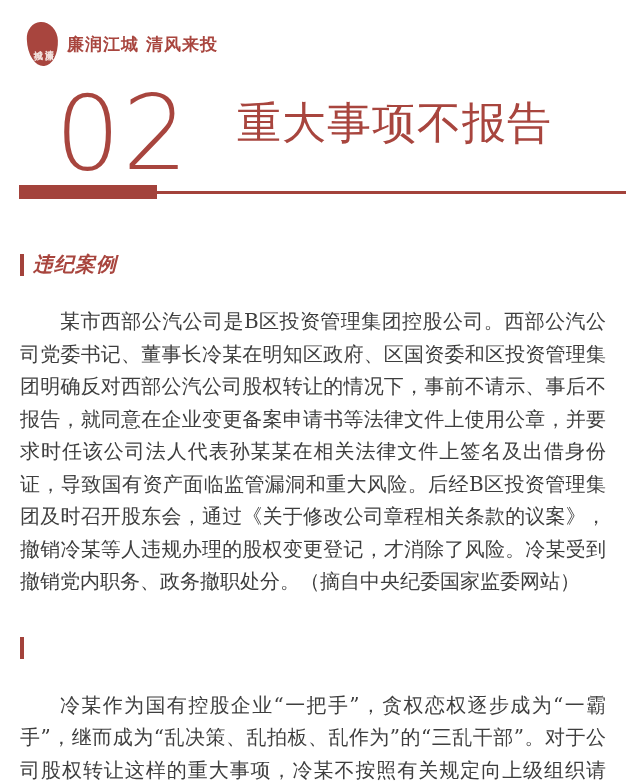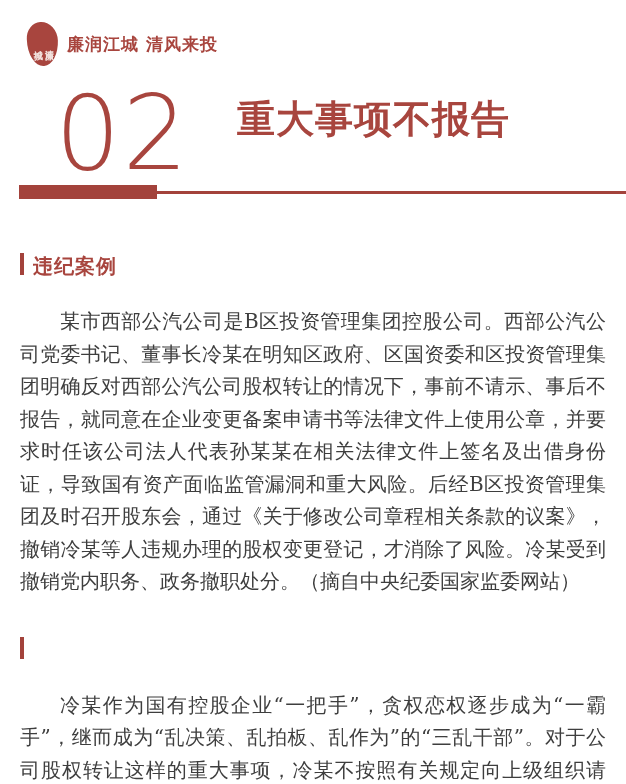--- a/index.html
+++ b/index.html
@@ -56,22 +56,22 @@
     height: 81px;
   }
   .hero-number {
     font-size: 103px;
     font-weight: 200;
     line-height: 0.77;
     color: var(--accent, #a8453e);
     letter-spacing: 2px;
   }
   .hero-title {
-    font-size: 38px;
-    font-weight: 700;
+    font-size: 44px;
+    font-weight: 400;
     color: var(--accent, #a8453e);
     margin-left: 47px;
     margin-bottom: 6px;
     letter-spacing: 1px;
     white-space: nowrap;
   }
 
   
   .divider {
     display: flex;
@@ -90,22 +90,23 @@
     background: var(--accent-dark, #a3423b);
   }
 
   
   .section { margin: 0 20px; }
   .section-case { margin-top: 54px; }
   .section-reminder { margin-top: 39px; }
 
   .section-heading {
     display: flex;
-    align-items: flex-start;
+    align-items: center;
     height: 23px;
+    font-style: italic;
   }
   .heading-bar {
     width: 4px;
     height: 22px;
     background: var(--accent-dark, #a3423b);
     margin-right: 9px;
     flex-shrink: 0;
   }
   .heading-text {
     font-size: 20px;

